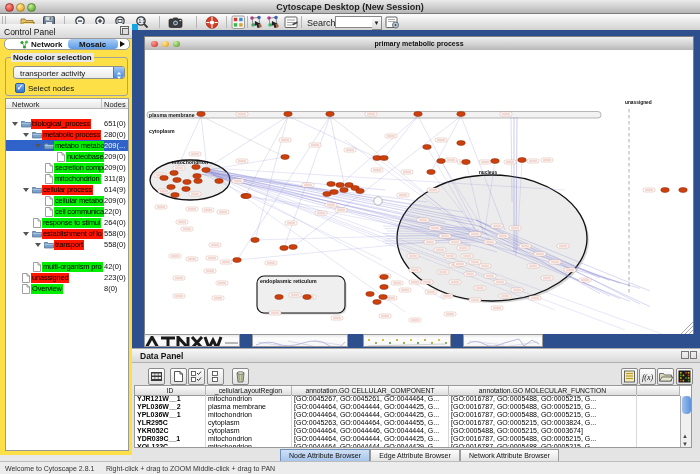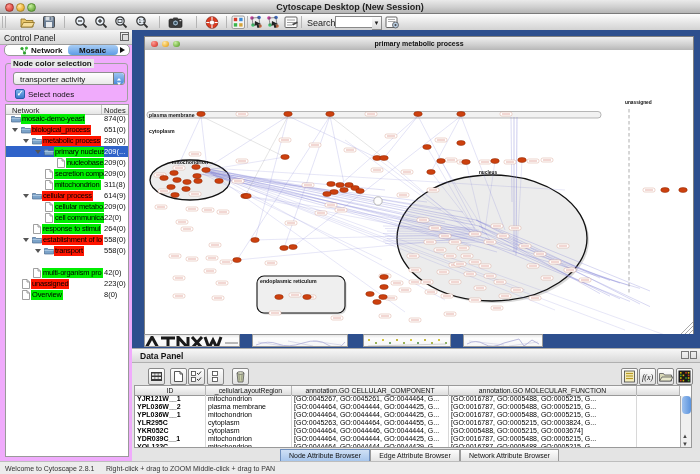--- a/index.html
+++ b/index.html
@@ -9,21 +9,21 @@
 #titlebar{left:0;top:0;width:700px;height:13px;background:linear-gradient(#eaeaea,#cfcfcf 55%,#b4b4b4);border-bottom:1px solid #7a7a7a}
 #titlebar .tl{position:absolute;top:3px;width:7px;height:7px;border-radius:50%}
 #title-text{position:absolute;left:0;right:0;top:1.5px;text-align:center;font-size:9px;font-weight:bold;color:#222}
 #toolbar{left:0;top:14px;width:700px;height:16px;background:linear-gradient(#fdfdfd,#e3e3e3 60%,#d2d2d2);border-bottom:1px solid #9a9a9a}
 .tbi{position:absolute;top:1px}
 .tsep{position:absolute;top:2px;width:1px;height:12px;background:#b5b5b5}
 #searchlbl{position:absolute;left:307px;top:4px;font-size:9px;color:#222}
 #searchbox{position:absolute;left:335px;top:2px;width:37px;height:10px;background:#fff;border:1px solid #8a8a8a}
 #searchbtn{position:absolute;left:372px;top:2px;width:9px;height:12px;background:linear-gradient(#fdfdfd,#d8d8d8);border:1px solid #8a8a8a;border-left:none;font-size:6px;text-align:center;line-height:12px;color:#222}
 
-#cp{left:0;top:30px;width:132px;height:431px;background:#f0abfc;border-right:6px solid #0ea5e9}
+#cp{left:0;top:24px;width:132px;height:431px;background:#fde047;border-right:6px solid #0ea5e9}
 #cp-head{left:0;top:0;width:132px;height:14px;background:linear-gradient(#f5f5f5,#d8d8d8);border-bottom:1px solid #aaa}
 #cp-head span{position:absolute;left:4px;top:2.5px;font-size:8.5px;color:#111}
 #cp-tabs{left:4px;top:14px;width:124px;height:10px;background:#fff;border:1px solid #9a9a9a;border-radius:5px}
 #tab-mosaic{position:absolute;left:63px;top:0px;width:50px;height:10px;border-radius:4px;background:linear-gradient(#a8cdf4,#5e9ce6)}
 #cp-tabs .lbl{position:absolute;top:0.5px;font-size:8px;font-weight:bold;color:#111}
 #grp{left:5px;top:33px;width:121px;height:37px;border:1px solid #a0a0a0;border-radius:3px}
 #grp-lbl{position:absolute;left:5px;top:-5px;background:#e8e8e8;padding:0 2px;font-size:8px;font-weight:bold;color:#111}
 #combo{position:absolute;left:7px;top:8px;width:110px;height:11px;background:linear-gradient(#ffffff,#e9e9e9);border:1px solid #8e8e8e;border-radius:3px}
 #combo span{position:absolute;left:6px;top:1.5px;font-size:8px;color:#111}
 #combo-btn{position:absolute;right:0px;top:0px;width:10px;height:11px;border-radius:0 3px 3px 0;background:linear-gradient(#9ec6f2,#4a8ada);border-left:1px solid #777}
@@ -203,28 +203,20 @@
     </div>
     <div id="chk">✓</div>
     <div id="chk-lbl">Select nodes</div>
   </div>
   <div class="abs" id="tree">
     <div id="tree-head">
         <span style="position:absolute;left:6px;top:0.5px">Network</span>
         <span style="position:absolute;left:98px;top:0.5px">Nodes</span>
       <div style="position:absolute;left:95px;top:0;width:1px;height:9px;background:#c5c5c5"></div>
       </div>
-    <div class="trow" style="top:8px;">
-        <svg width="10" height="9" style="position:absolute;top:1px;left:5px">
-          <path d="M0.5 2.5 L0.5 8 L9.5 8 L9.5 3.5 L4.5 3.5 L3.5 2.5 Z" fill="#7ba3c9" stroke="#4a6a8f" stroke-width="0.7"></path>
-          <path d="M0.5 4.5 L9.5 4.5" stroke="#a8c4de" stroke-width="1"></path>
-        </svg>
-        <div class="chip gchip" style="left:15px;max-width:81px">mosaic-demo-yeast</div>
-        <div class="cnt" style="">874(0)</div>
-      </div>
     <div class="trow" style="top:19px;">
         <div class="arr" style="left:6px"></div>
         <svg width="10" height="9" style="position:absolute;top:1px;left:15px">
           <path d="M0.5 2.5 L0.5 8 L9.5 8 L9.5 3.5 L4.5 3.5 L3.5 2.5 Z" fill="#7ba3c9" stroke="#4a6a8f" stroke-width="0.7"></path>
           <path d="M0.5 4.5 L9.5 4.5" stroke="#a8c4de" stroke-width="1"></path>
         </svg>
         <div class="chip rchip" style="left:25px;max-width:71px">biological_process</div>
         <div class="cnt" style="">651(0)</div>
       </div>
     <div class="trow" style="top:30px;">
@@ -235,21 +227,21 @@
         </svg>
         <div class="chip rchip" style="left:36px;max-width:60px">metabolic process</div>
         <div class="cnt" style="">280(0)</div>
       </div>
     <div class="trow" style="top:41px;background:#2f63c9;">
         <div class="arr" style="left:29px"></div>
         <svg width="10" height="9" style="position:absolute;top:1px;left:38px">
           <path d="M0.5 2.5 L0.5 8 L9.5 8 L9.5 3.5 L4.5 3.5 L3.5 2.5 Z" fill="#7ba3c9" stroke="#4a6a8f" stroke-width="0.7"></path>
           <path d="M0.5 4.5 L9.5 4.5" stroke="#a8c4de" stroke-width="1"></path>
         </svg>
-        <div class="chip gchip" style="left:48px;max-width:48px">primary nucleus</div>
+        <div class="chip gchip" style="left:48px;max-width:48px">metabo metabo</div>
         <div class="cnt" style="color:#fff">209(...</div>
       </div>
     <div class="trow" style="top:52px;">
         <svg width="8" height="10" style="position:absolute;top:0.5px;left:51px">
           <path d="M0.5 0.5 L5 0.5 L7.5 3 L7.5 9.5 L0.5 9.5 Z" fill="#fff" stroke="#888" stroke-width="0.8"></path>
           <path d="M5 0.5 L5 3 L7.5 3" fill="none" stroke="#888" stroke-width="0.8"></path>
         </svg>
         <div class="chip gchip" style="left:60px;max-width:36px">nucleobase-</div>
         <div class="cnt" style="">209(0)</div>
       </div>

